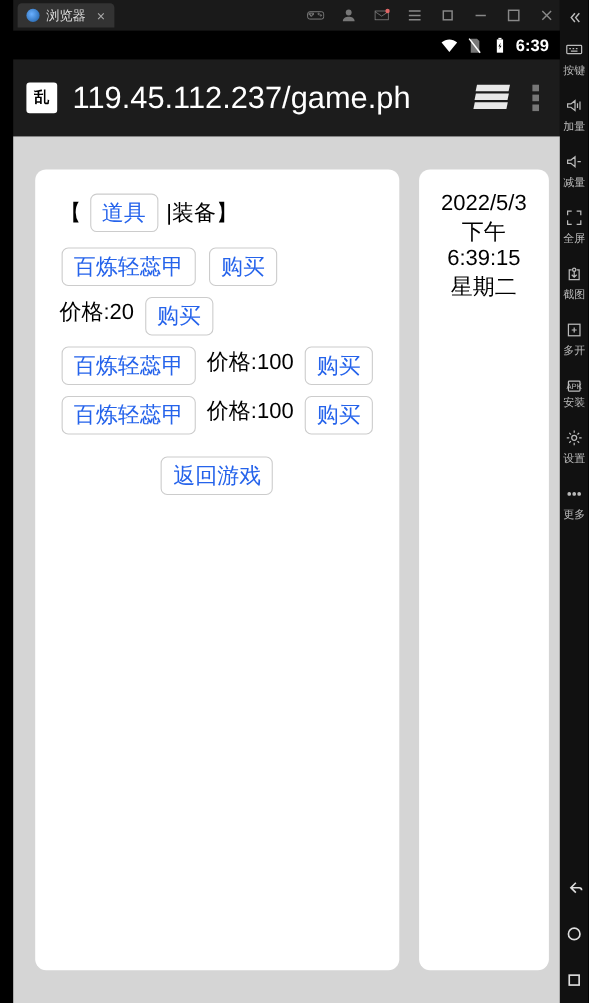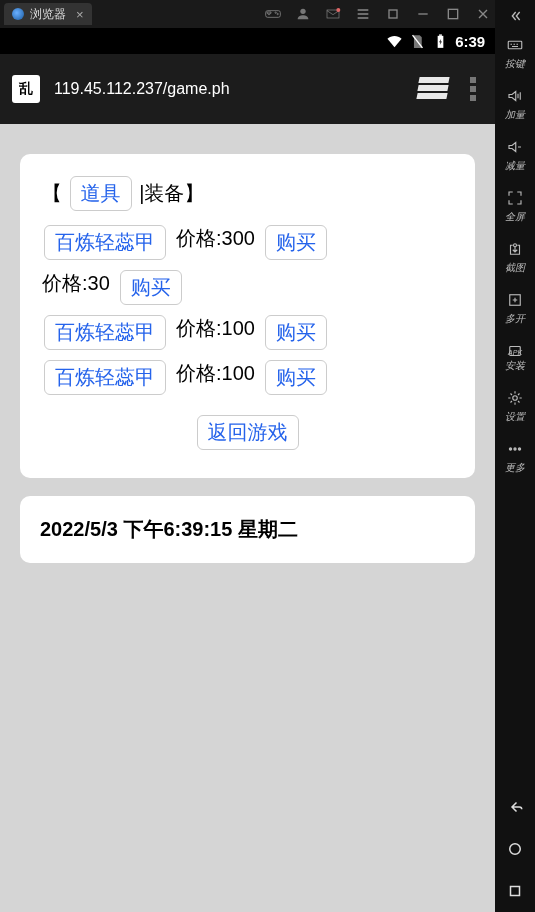--- a/index.html
+++ b/index.html
@@ -10,20 +10,21 @@
   background: #000;
   overflow: hidden;
   display: flex;
 }
 .main-area {
   width: 497px;
   height: 100%;
   display: flex;
   flex-direction: column;
   background: #000;
+  margin-left: 12px;
 }
 
 .window-chrome {
   height: 28px;
   background: #1a1a1a;
   display: flex;
   align-items: center;
   padding: 0 4px;
   color: #ccc;
 }
@@ -68,35 +69,35 @@
   display: flex;
   align-items: center;
   padding: 0 12px;
   gap: 14px;
 }
 .page-icon {
   width: 28px; height: 28px; background: #fff; border-radius: 3px;
   display: flex; align-items: center; justify-content: center;
   font-family: serif; font-weight: 900; font-size: 14px; color: #000;
 }
-.url-text { color: #fff; font-size: 16px; flex: 1; white-space: nowrap; overflow: hidden; }
+.url-text { color: #fff; font-size: 28px; flex: 1; white-space: nowrap; overflow: hidden; }
 .layers-icon { width: 32px; height: 24px; position: relative; cursor: pointer; }
 .layers-icon div { position: absolute; width: 30px; height: 6px; background: #e8e8e8; }
 .layers-icon div:nth-child(1){ top:0; left:2px; transform: skewX(-12deg);}
 .layers-icon div:nth-child(2){ top:8px; left:1px; transform: skewX(-12deg);}
 .layers-icon div:nth-child(3){ top:16px; left:0; transform: skewX(-12deg);}
 .kebab { width: 20px; display: flex; flex-direction: column; gap: 3px; align-items: center; cursor: pointer; }
 .kebab span { width: 6px; height: 6px; background: #777; }
 
 .page-bg {
   flex: 1;
   background: #d5d5d5;
   padding: 30px 20px;
   display: flex;
-  flex-direction: column;
+  flex-direction: row;
   gap: 18px;
 }
 .card {
   background: #fff;
   border-radius: 10px;
   padding: 22px 22px 28px 22px;
   font-size: 20px;
 }
 .category-row { margin-bottom: 14px; font-size: 20px;}
 .bracket { font-weight: 400; }
@@ -116,35 +117,34 @@
   gap: 8px;
   margin: 10px 0;
   white-space: nowrap;
 }
 .price { font-size: 20px; color: #000; }
 .back-row { margin-top: 20px; text-align: center; }
 .ts-card {
   background: #fff;
   border-radius: 10px;
   padding: 20px;
+  text-align: center;
   font-size: 20px;
-  font-weight: bold;
 }
 
 .emu-sidebar {
   width: 40px;
   height: 100%;
   background: #111;
   color: #bbb;
   display: flex;
   flex-direction: column;
   align-items: center;
   font-size: 10px;
   padding-top: 4px;
-  font-style: italic;
 }
 .emu-collapse { width: 100%; height: 24px; display:flex; align-items:center; justify-content:center; cursor:pointer; }
 .emu-item {
   width: 100%;
   display: flex;
   flex-direction: column;
   align-items: center;
   gap: 3px;
   padding: 8px 0;
   cursor: pointer;
@@ -232,25 +232,24 @@
   <div class="page-bg">
     <div class="card">
       <div class="category-row">
         <span class="bracket">【</span>
         <span class="link-btn">道具</span>
         <span>|</span><span>装备</span><span class="bracket">】</span>
       </div>
 
       <div class="item-row">
         <span class="link-btn">百炼轻蕊甲</span>
-        <span class="price"><span>价格:</span><span>300</span></span>
         <span class="link-btn">购买</span>
       </div>
       <div class="item-row">
-        <span class="price"><span>价格:</span><span>30</span></span>
+        <span class="price"><span>价格:</span><span>20</span></span>
         <span class="link-btn">购买</span>
       </div>
       <div class="item-row">
         <span class="link-btn">百炼轻蕊甲</span>
         <span class="price"><span>价格:</span><span>100</span></span>
         <span class="link-btn">购买</span>
       </div>
       <div class="item-row">
         <span class="link-btn">百炼轻蕊甲</span>
         <span class="price"><span>价格:</span><span>100</span></span>

